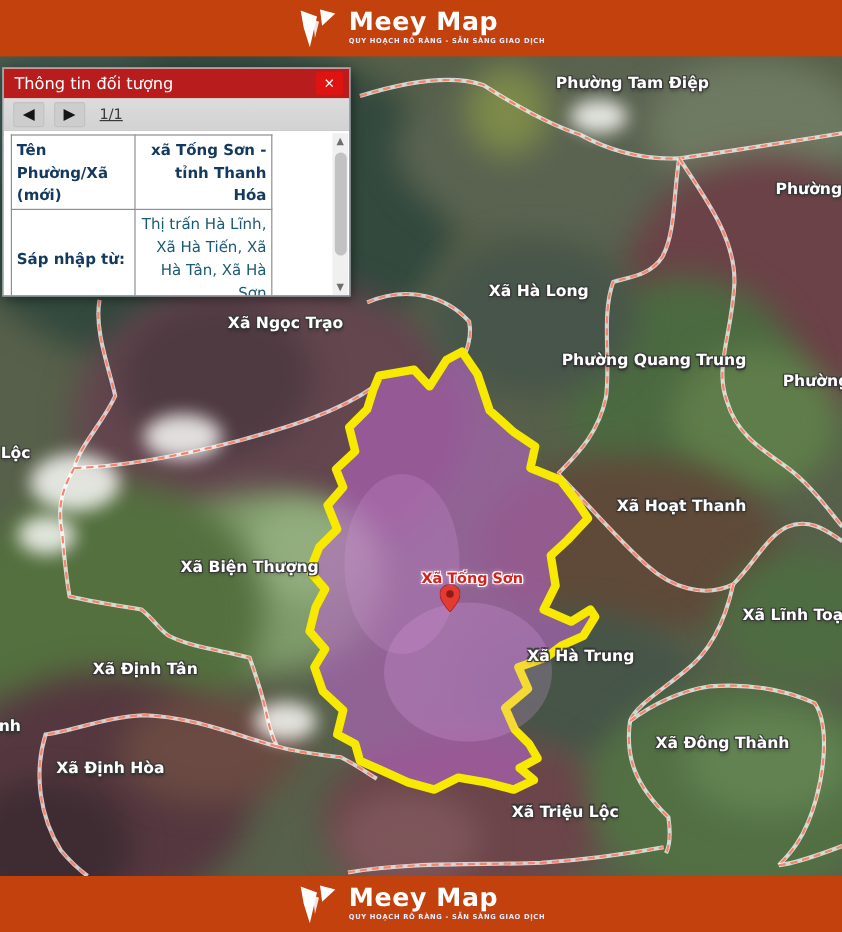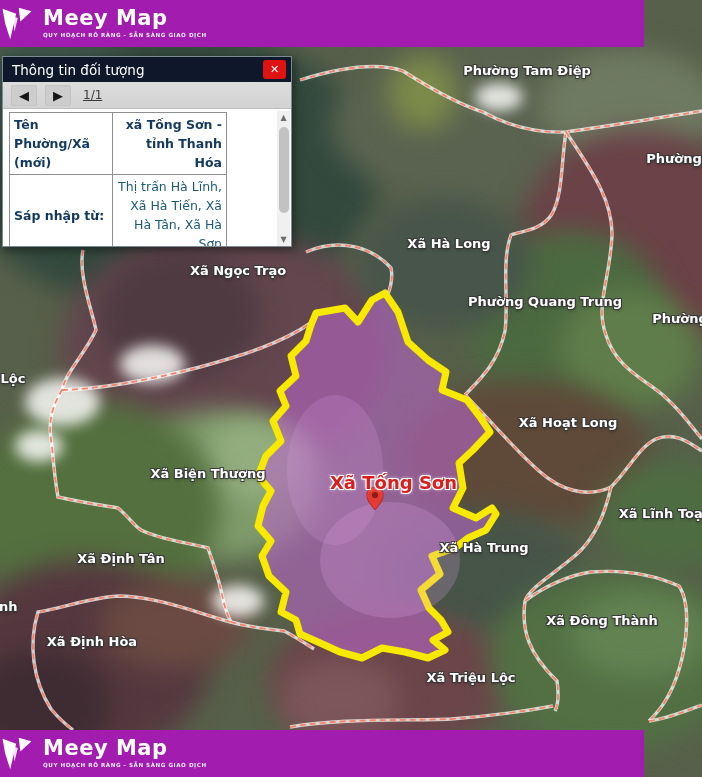--- a/index.html
+++ b/index.html
@@ -1,44 +1,44 @@
 <!DOCTYPE html>
 <html><head>
 <meta charset="utf-8">
 <style>
   * { margin:0; padding:0; box-sizing:border-box; }
   html,body { width:702px; height:777px; overflow:hidden; font-family:"DejaVu Sans", sans-serif; background:#57604a; position:relative; }
 
   
-  .brandbar { position:absolute; left:0; width:644px; height:47px; background:#a21caf; z-index:60; display:flex; align-items:center; justify-content:flex-start; }
+  .brandbar { position:absolute; left:0; width:702px; height:47px; background:#c2410c; z-index:60; display:flex; align-items:center; justify-content:center; }
   .brandbar.top { top:0; }
   .brandbar.bottom { top:730px; }
   .logo { display:flex; align-items:center; gap:9px; }
   .logomark { width:34px; height:36px; }
   .logotext { display:flex; flex-direction:column; line-height:1; }
   .logoname { color:#fff; font-size:21px; font-weight:bold; letter-spacing:.5px; }
   .logotag { color:#e8edff; font-size:5.6px; letter-spacing:.55px; margin-top:4px; font-weight:bold; }
 
   
   #map { position:absolute; inset:0; z-index:1; overflow:hidden; background:#57604a; }
   .blob { position:absolute; border-radius:50%; filter:blur(13px); }
   .cloud { position:absolute; border-radius:50%; filter:blur(7px); background:rgba(250,250,248,.85); }
   #overlay { position:absolute; left:0; top:0; z-index:5; }
   .bdry-case { fill:none; stroke:#ffffff; stroke-width:3.4; opacity:.75; }
   .bdry { fill:none; stroke:#f4846c; stroke-width:1.8; stroke-dasharray:6 4; }
   .maplabel { position:absolute; transform:translate(-50%,-50%); color:#fff; font-size:13px; font-weight:bold; white-space:nowrap; z-index:10;
     text-shadow:-1px -1px 0 rgba(55,55,55,.9), 1px -1px 0 rgba(55,55,55,.9), -1px 1px 0 rgba(55,55,55,.9), 1px 1px 0 rgba(55,55,55,.9), 0 2px 3px rgba(0,0,0,.35); }
-  .maplabel.selected { color:#d6201d; font-size:18px; z-index:12;
+  .maplabel.selected { color:#d6201d; font-size:12px; z-index:12;
     text-shadow:-1px -1px 0 #fff, 1px -1px 0 #fff, -1px 1px 0 #fff, 1px 1px 0 #fff, 0 0 4px #fff;padding-left:37px; }
   #pin { position:absolute; left:375px; top:487px; transform:translate(-50%,0); z-index:11; }
 
   
   #popup { position:absolute; left:2px; top:56px; width:290px; height:191px; background:#fff; z-index:50;
     box-shadow:2px 3px 9px rgba(0,0,0,.45); border:1px solid #7b8b94; overflow:hidden; }
-  #popup-header { position:absolute; left:0; top:0; width:100%; height:25px; background:#0f172a; display:flex; align-items:center; }
+  #popup-header { position:absolute; left:0; top:0; width:100%; height:25px; background:#b91c1c; display:flex; align-items:center; }
   #popup-title { color:#fff; font-size:13.5px; padding-left:9px; }
   #popup-close { position:absolute; right:5px; top:3px; width:23px; height:19px; background:#e01313; border-radius:3px; color:#fff;
     font-size:11px; font-weight:bold; display:flex; align-items:center; justify-content:center; cursor:pointer; }
   #popup-nav { position:absolute; left:0; top:25px; width:100%; height:27px; background:linear-gradient(#dcdcdc,#d2d2d2); border-bottom:1px solid #bfbfbf; display:flex; align-items:center; }
   .navbtn { width:26px; height:21px; margin-left:8px; background:#cdcdcd; border:1px solid #c2c2c2; border-radius:2px;
     display:flex; align-items:center; justify-content:center; font-size:13px; color:#151515; cursor:pointer; }
   #pager { margin-left:12px; font-size:12px; color:#3a3a3a;text-decoration:underline; }
   #popup-body { position:absolute; left:0; top:52px; width:100%; height:139px; }
   #info-table { position:absolute; left:6px; top:3px; width:218px; border-collapse:collapse; table-layout:fixed; }
   #info-table td { border:1px solid #8f8f8f; font-size:12.5px; line-height:19px; padding:2px 4px; vertical-align:middle; }
@@ -121,21 +121,21 @@
       <ellipse cx="335" cy="470" rx="48" ry="75" fill="rgba(232,168,238,0.18)"></ellipse>
     </g>
   </svg>
 
   <div class="maplabel" style="left:527px;top:70px">Phường Tam Điệp</div>
   <div class="maplabel" style="left:674px;top:158px">Phường</div>
   <div class="maplabel" style="left:449px;top:243px">Xã Hà Long</div>
   <div class="maplabel" style="left:238px;top:270px">Xã Ngọc Trạo</div>
   <div class="maplabel" style="left:545px;top:301px">Phường Quang Trung</div>
   <div class="maplabel" style="left:680px;top:318px">Phường</div>
-  <div class="maplabel" style="left:568px;top:422px">Xã Hoạt Long</div>
+  <div class="maplabel" style="left:568px;top:422px">Xã Hoạt Thanh</div>
   <div class="maplabel" style="left:13px;top:378px">Lộc</div>
   <div class="maplabel" style="left:208px;top:473px">Xã Biện Thượng</div>
   <div class="maplabel" style="left:663px;top:513px">Xã Lĩnh Toại</div>
   <div class="maplabel" style="left:484px;top:547px">Xã Hà Trung</div>
   <div class="maplabel" style="left:121px;top:558px">Xã Định Tân</div>
   <div class="maplabel" style="left:6px;top:606px">ịnh</div>
   <div class="maplabel" style="left:602px;top:620px">Xã Đông Thành</div>
   <div class="maplabel" style="left:92px;top:641px">Xã Định Hòa</div>
   <div class="maplabel" style="left:471px;top:677px">Xã Triệu Lộc</div>
 

